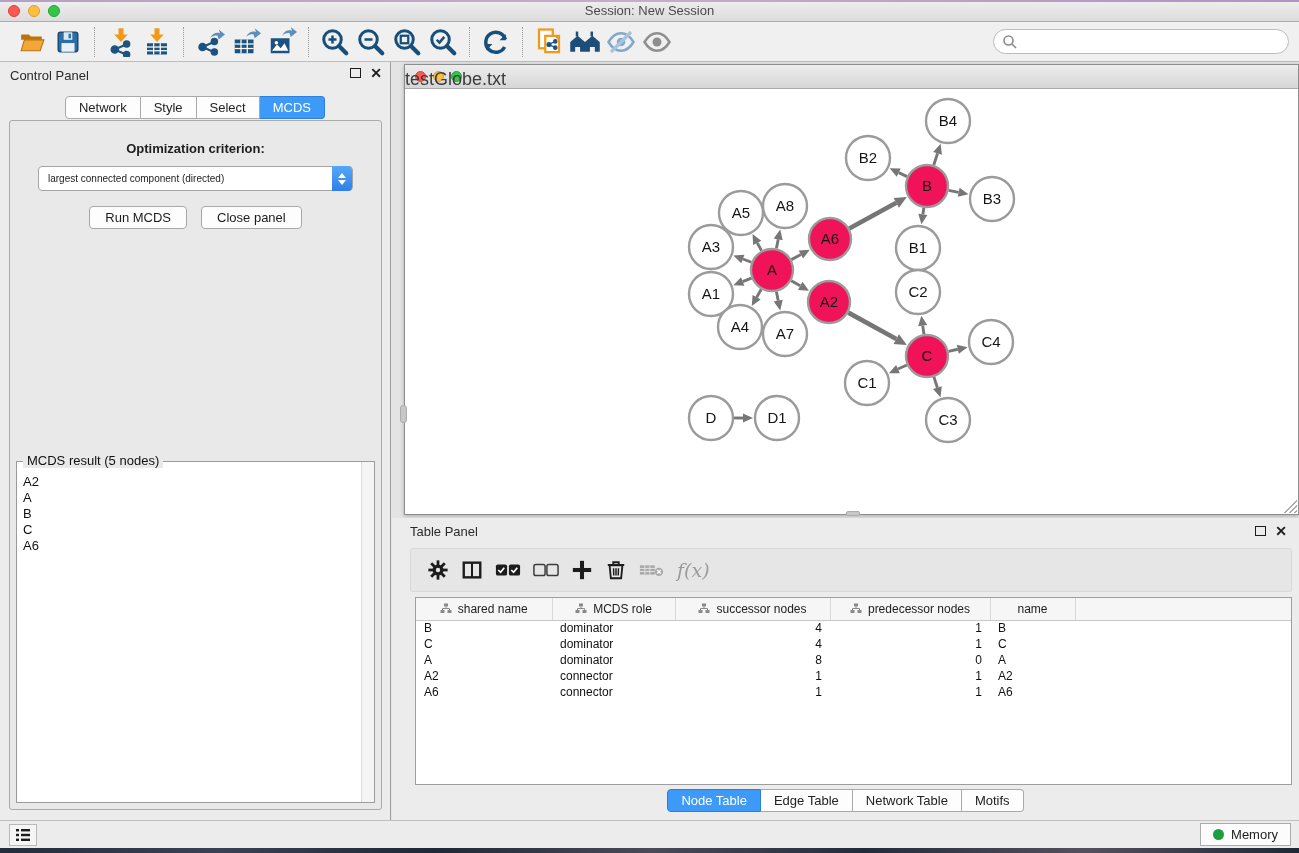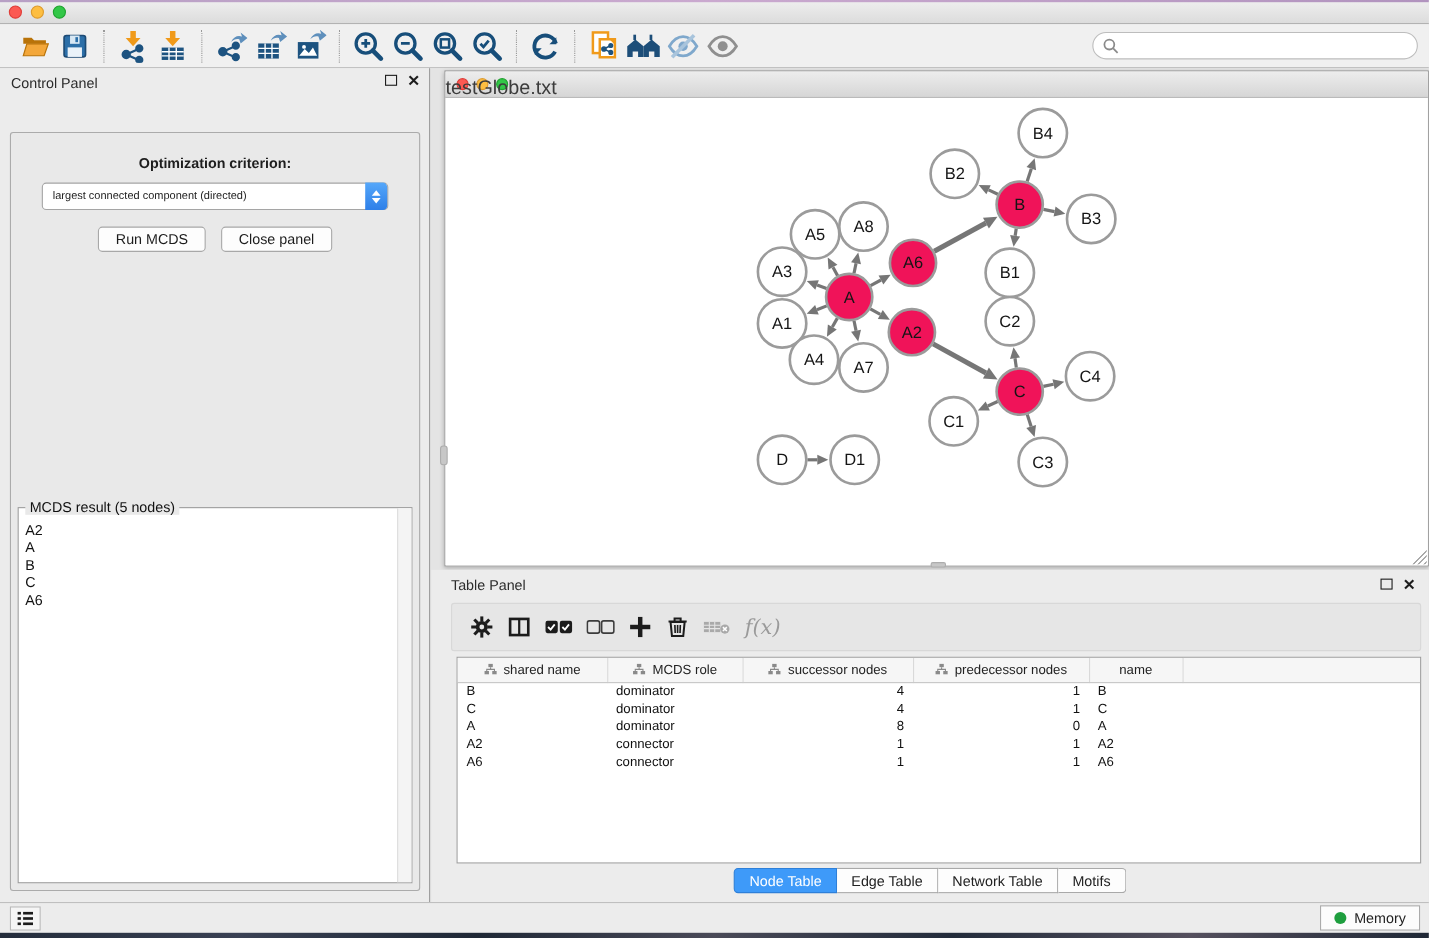--- a/index.html
+++ b/index.html
@@ -124,20 +124,21 @@
 </style>
 </head>
 <body>
 
 <div id="titlebar">
   <div class="lights">
     <div class="light red"></div>
     <div class="light yellow"></div>
     <div class="light green"></div>
   </div>
+  <div class="titlebar-text">Session: New Session</div>
 </div>
 
 <div id="main-toolbar">
   <div class="tb-btn">
     <svg width="30" height="26" viewBox="0 0 24 24">
       <path d="M2 5h7l2 2h10v3H2z" fill="#B97309"></path>
       <path d="M2 20l3-10h18l-3.5 10z" fill="#F3A73A" stroke="#B97309" stroke-width="1"></path>
     </svg>
   </div>
   <div class="tb-btn">
@@ -292,20 +293,26 @@
 <div id="workspace">
 
   <div id="control-panel">
     <div class="panel-header">
       <span>Control Panel</span>
       <span class="panel-winbtns">
         <span class="float-glyph"></span>
         <span class="close-glyph">✕</span>
       </span>
     </div>
+    <div id="cp-tabs">
+        <button class="tab-btn">Network</button>
+        <button class="tab-btn">Style</button>
+        <button class="tab-btn">Select</button>
+        <button class="tab-btn active">MCDS</button>
+      </div>
     <div id="cp-content">
       <div id="opt-label">Optimization criterion:</div>
       <div id="opt-select">
         <span>largest connected component (directed)</span>
         <span id="opt-stepper">
           <span class="step-tri up"></span>
             <span class="step-tri down"></span>
         </span>
       </div>
       <div id="cp-buttons">

